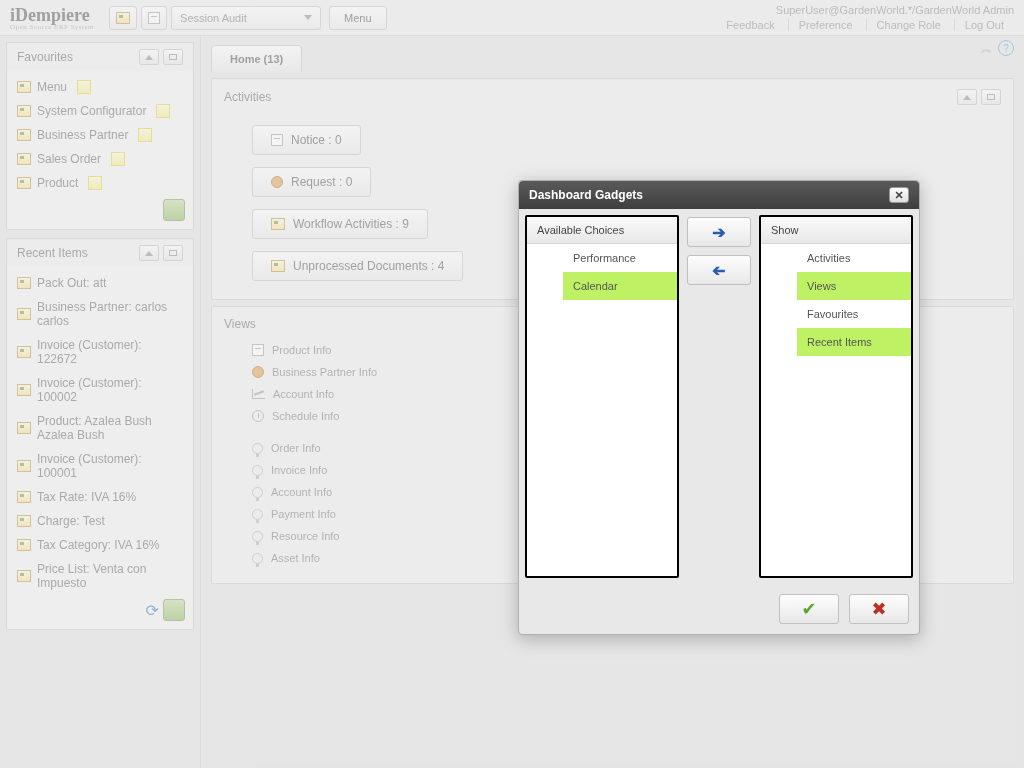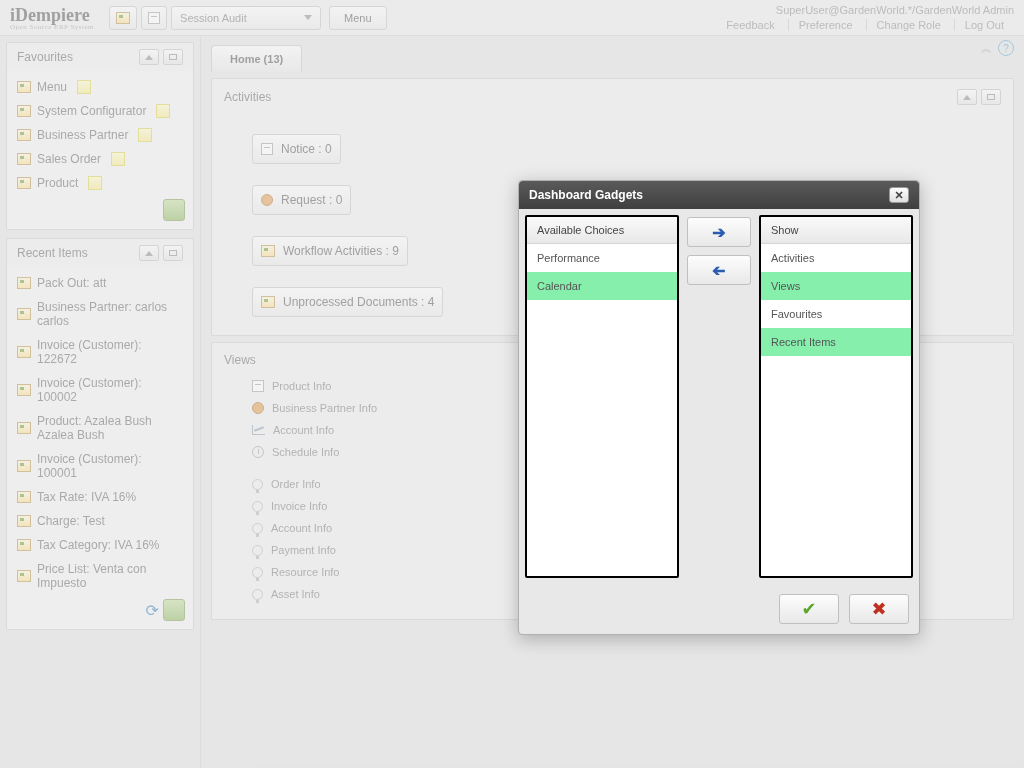--- a/index.html
+++ b/index.html
@@ -155,22 +155,22 @@
   }
   .big-panel .phd {
     display:flex; align-items:center; color:#777; padding:2px 2px 8px 2px;
   }
   .big-panel .phd .hd-btns{margin-left:auto; display:flex; gap:4px;}
   .act-btn {
     display:flex; align-items:center; gap:8px;
     border:1px solid #c9c9c9;
     background:linear-gradient(#fdfdfd,#ececec);
     border-radius:3px;
-    padding: 7px 8px;
-    margin: 21px 0 4px 30px;
+    padding: 7px 18px;
+    margin: 12px 0 4px 30px;
     width: fit-content;
     color:#666; font-size:12px;
   }
   .view-item {
     display:flex; align-items:center; gap:8px;
     padding: 5px 0 5px 30px;
     color:#888; font-size:11px;
   }
   .vicn { width:14px; height:14px; display:inline-block; }
   .bulb { width:11px; height:11px; border:1.5px solid #bbb; border-radius:50%; position:relative; }
@@ -219,23 +219,23 @@
   .listbox {
     flex:1; background:#fff; border:2px solid #000000;
     border-radius:2px; overflow:hidden;
   }
   .list-hd {
     background:linear-gradient(#fafafa,#e8e8e8);
     border-bottom:1px solid #d5d5d5;
     padding:7px 10px; font-size:11px; color:#444;
   }
   .list-item {
-    padding:8px 10px; font-size:11px; color:#555;
-  }
-  .list-item.alt { background:#86efac; }
+    padding:8px 10px; font-size:11px; color:#555;margin-left:36px;
+  }
+  .list-item.alt { background:#bef264; }
   .mid-btns {
     width:64px; display:flex; flex-direction:column; gap:8px; padding-top:2px;
   }
   .move-btn {
     height:30px; border:1px solid #c0c0c0;
     background:linear-gradient(#fdfdfd,#e8e8e8);
     border-radius:3px;
     display:flex; align-items:center; justify-content:center;
     color:#2a5cb0; font-size:16px; font-weight:bold; cursor:pointer;
   }

